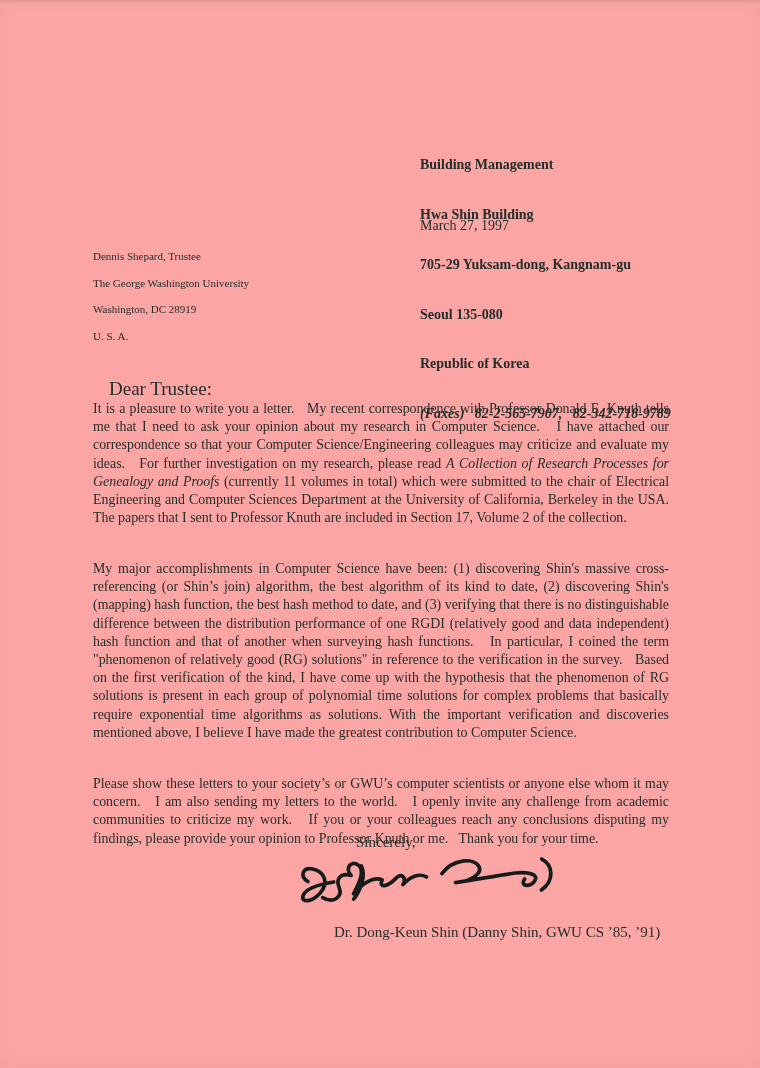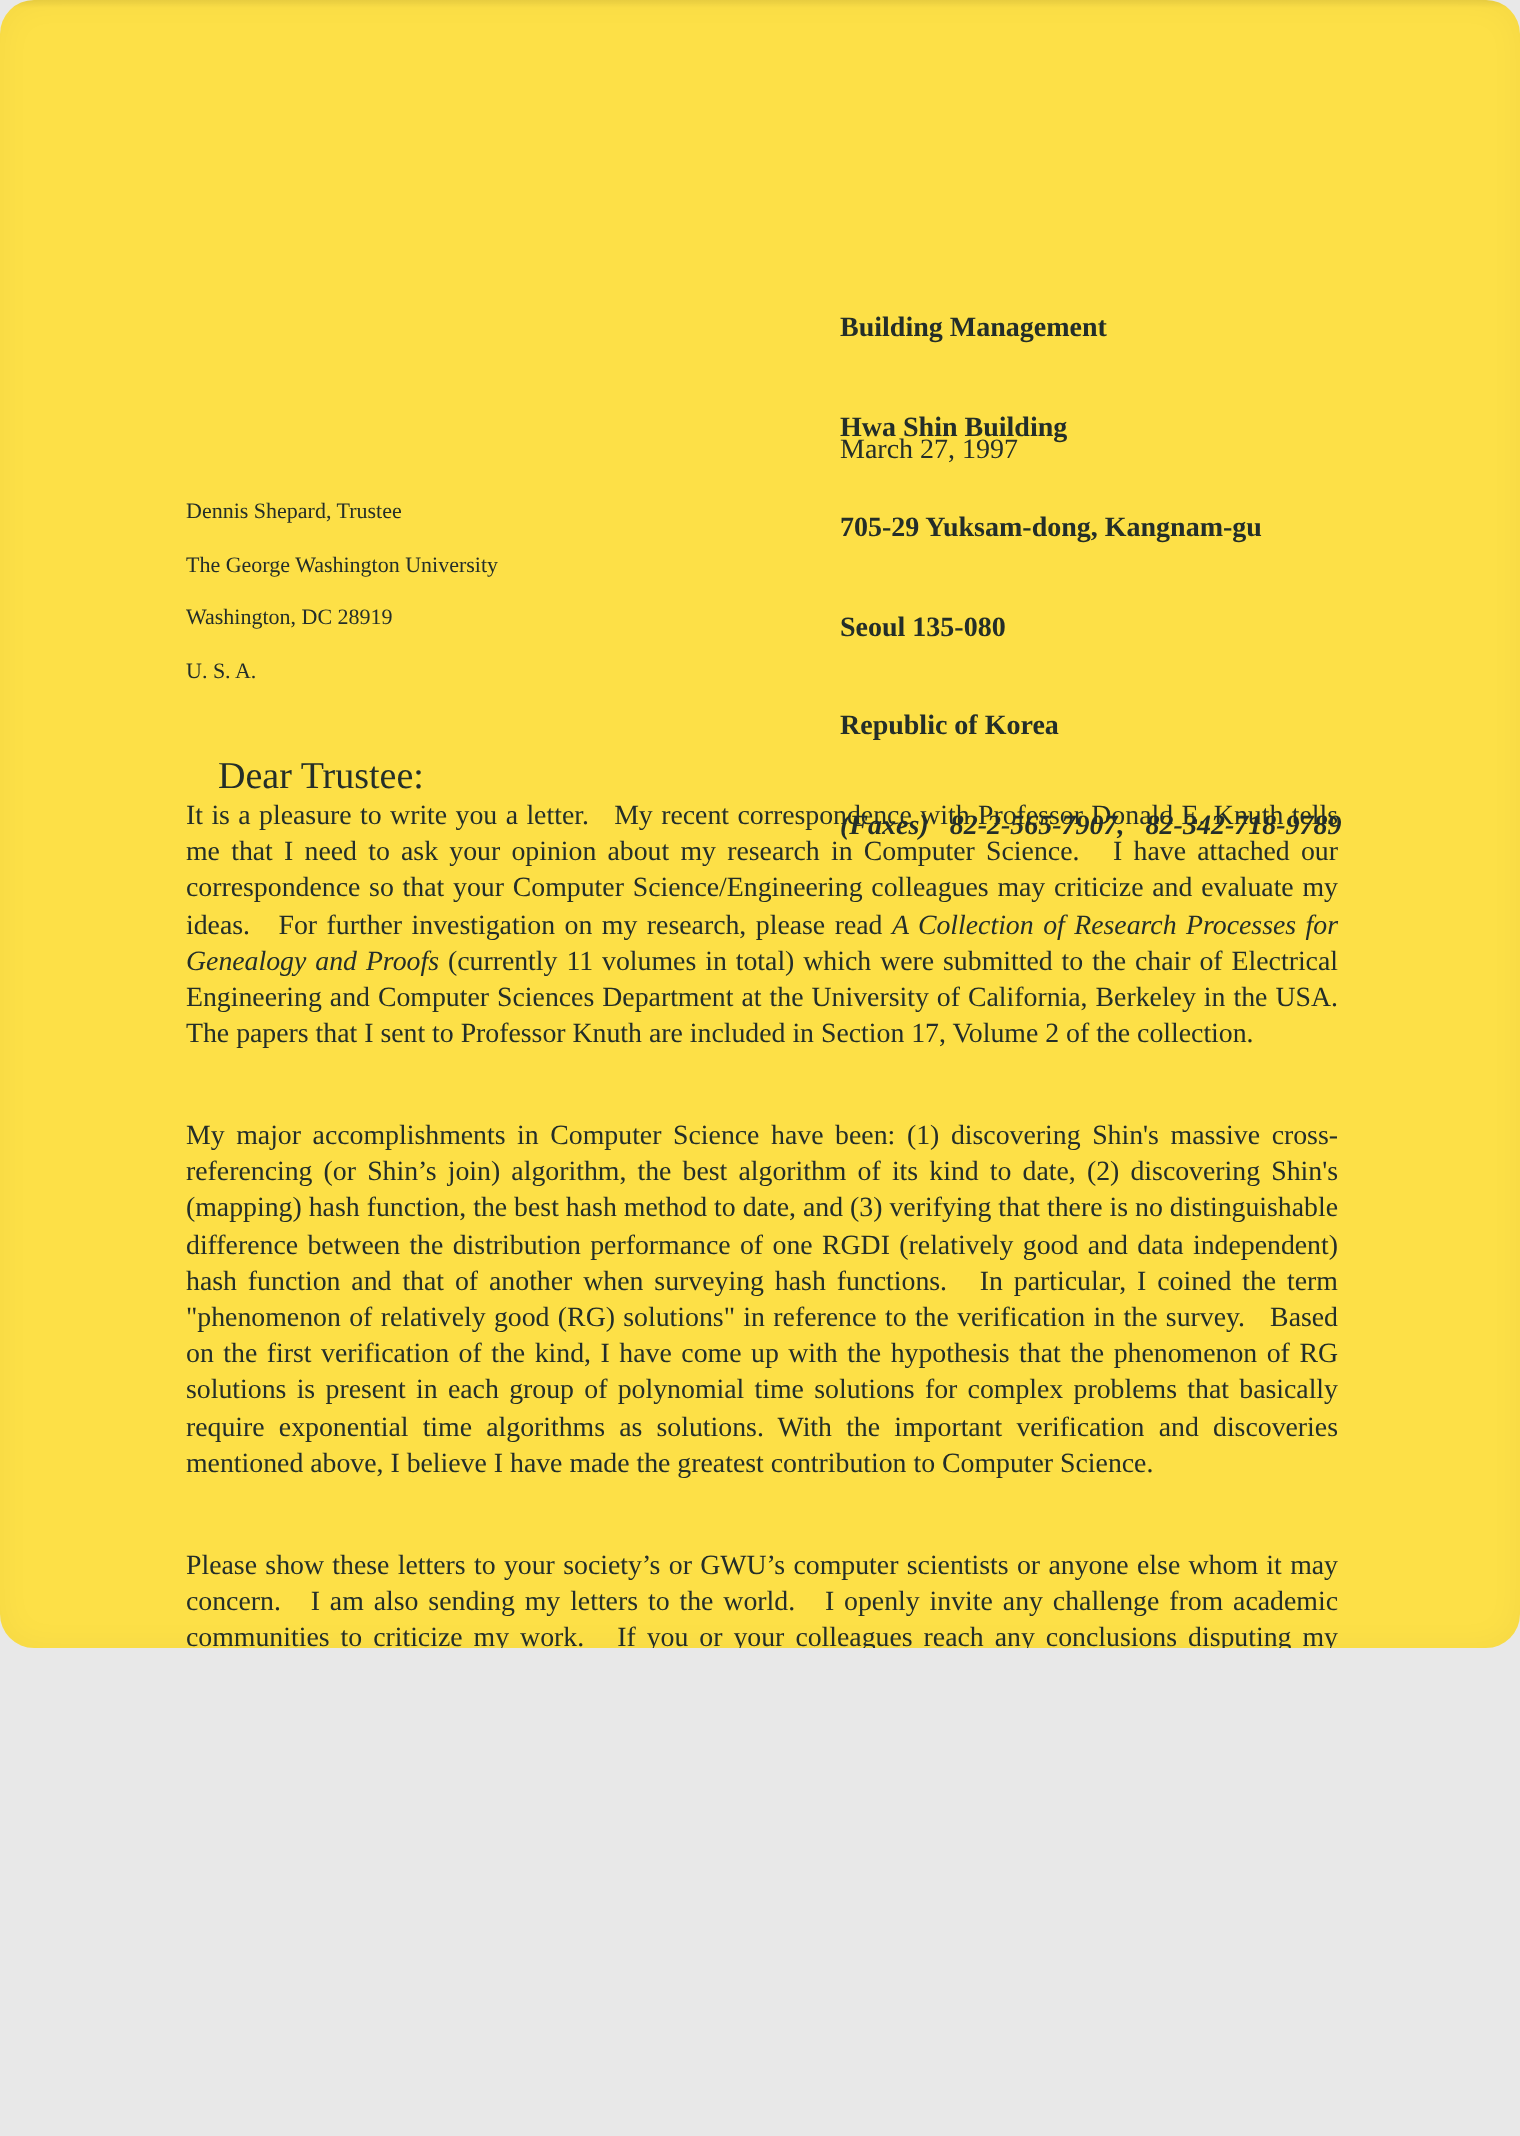--- a/index.html
+++ b/index.html
@@ -1,25 +1,24 @@
 <!DOCTYPE html>
 <html><head>
 <meta charset="utf-8">
 <style>
   html,body{margin:0;padding:0;background:#e8e8e8;}
   .page{
     position:relative;
-    width:760px;height:824px;
+    width:760px;height:1068px;
     margin:0 auto;
-    background:#fde047;
+    background:#fca5a5;
     color:#242e29;
     font-family:"Liberation Serif","DejaVu Serif",serif;
     overflow:hidden;
     box-shadow:inset 0 0 18px rgba(0,0,0,0.04);
-    border-radius:17px;
   }
   .sender{
     position:absolute;left:420px;top:124px;
     font-weight:bold;font-size:14px;line-height:16.6px;
     white-space:pre-wrap;
   }
   .sender .fax{font-style:italic;}
   .date{
     position:absolute;left:420px;top:218px;
     font-size:14px;

